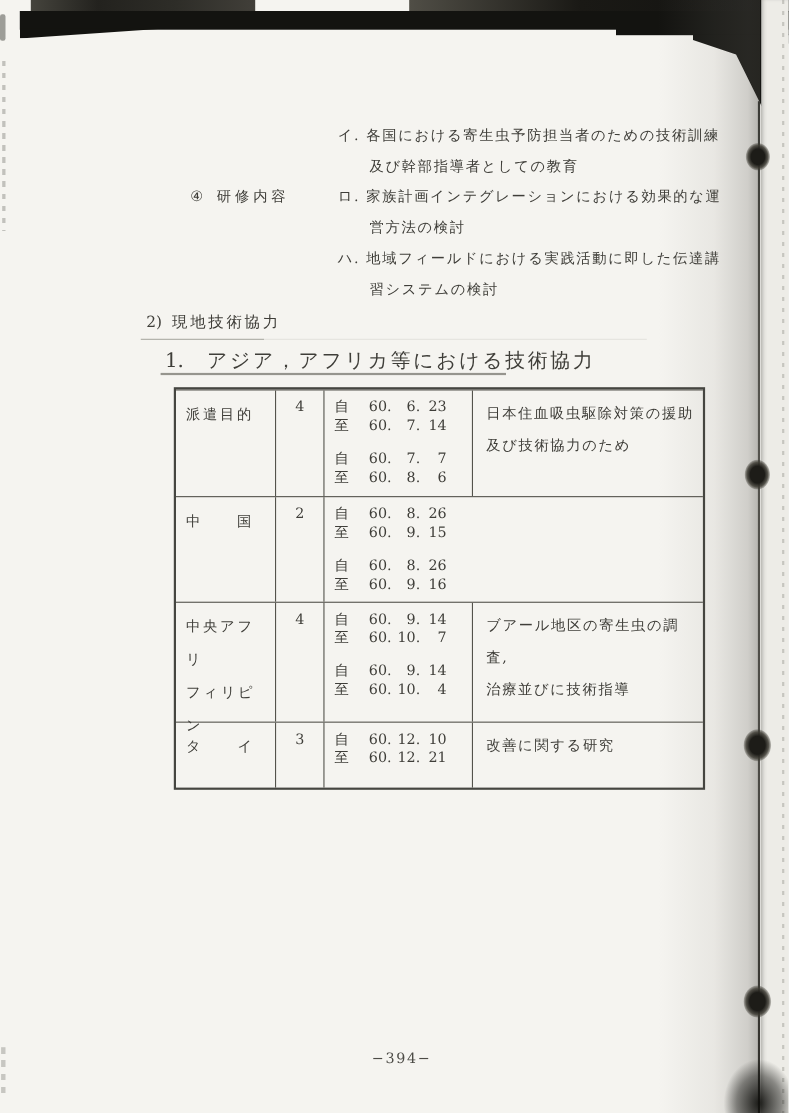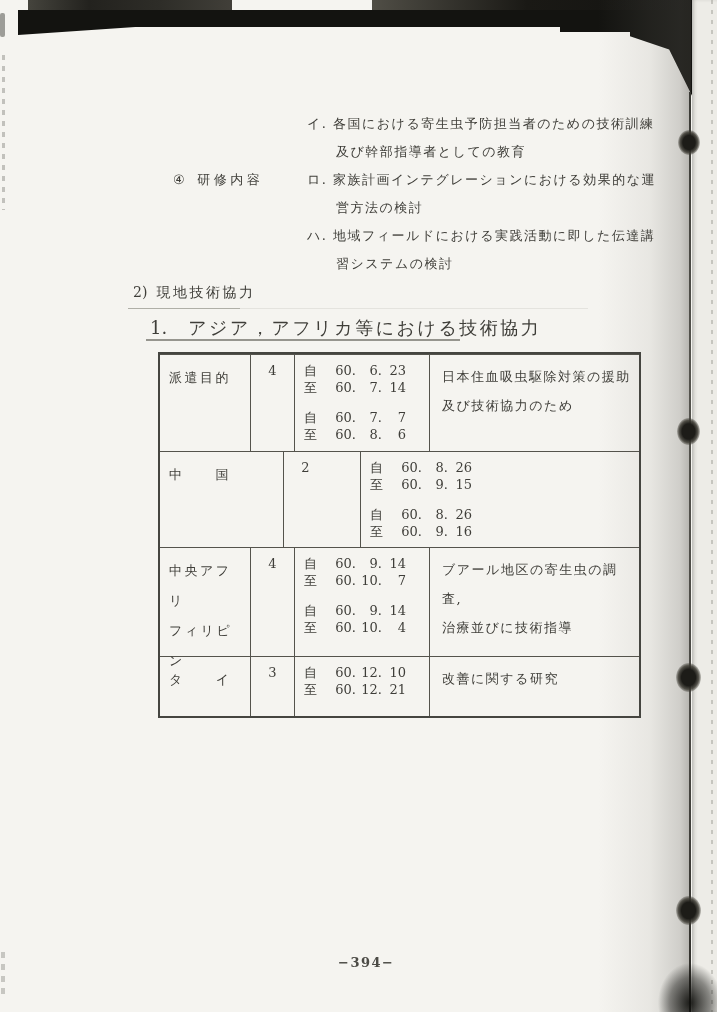--- a/index.html
+++ b/index.html
@@ -57,37 +57,37 @@
   .hline2{left:128px;top:308px;width:112px;height:1px;background:rgba(140,140,132,0.6);}
   .hline2b{left:128px;top:308px;width:460px;height:1px;background:rgba(140,140,132,0.16);}
   .heading1{left:150px;top:316px;font-size:18px;letter-spacing:2.5px;white-space:nowrap;}
   .h1-marker{margin-right:21px;letter-spacing:0;}
   .hline1{left:146px;top:339px;width:314px;height:2px;background:rgba(110,108,100,0.7);}
   
   .dtable{left:158px;top:352px;width:483px;border:2px solid #454540;box-sizing:border-box;
     font-size:13px;}
   .trow{display:flex;border-top:1px solid #54534c;box-sizing:border-box;}
   .trow.thead{border-top:none;height:38px;}
-  .rh1{height:97px;} .rh2{height:96px;gap:33px;} .rh3{height:109px;} .rh4{height:60px;}
+  .rh1{height:97px;} .rh2{height:96px;} .rh3{height:109px;} .rh4{height:60px;}
   .cell{box-sizing:border-box;border-left:1px solid #54534c;}
   .cell:first-child{border-left:none;}
   .c1{width:90px;} .c2{width:44px;} .c3{width:135px;} .c4{flex:1;}
   .th{display:flex;align-items:center;justify-content:center;}
   .th-country{letter-spacing:4px;padding-left:4px;}
   .th-personnel{letter-spacing:2px;padding-left:2px;}
   .th-period{letter-spacing:5px;padding-left:5px;}
   .th-purpose{letter-spacing:8px;padding-left:8px;}
   .c-country{padding:8px 4px 0 9px;letter-spacing:2.5px;line-height:30px;}
   .c-personnel{padding-top:8px;text-align:center;}
   .c-period{padding:7px 0 0 9px;}
   .dline{display:flex;line-height:17px;white-space:pre;}
   .dl{width:21px;} .dy{width:31px;text-align:right;} .dm{width:26px;text-align:right;} .dd{width:24px;text-align:right;}
   .pair + .pair{margin-top:13px;}
   .c-purpose{padding:7px 4px 0 12px;letter-spacing:1.5px;line-height:29px;}
-  .pagenum{left:338px;top:955px;font-size:13px;letter-spacing:1.5px;color:#4c4b46;font-weight:bold;}
+  .pagenum{left:338px;top:955px;font-size:13px;letter-spacing:1.5px;color:#4c4b46;}
 </style>
 </head>
 <body>
 
 <div class="page">
 
   <div class="abs bar-seg-left"></div>
   <div class="abs bar-seg-right"></div>
   <div class="abs top-bar"></div>
   <div class="abs top-bar-wedge"></div>

